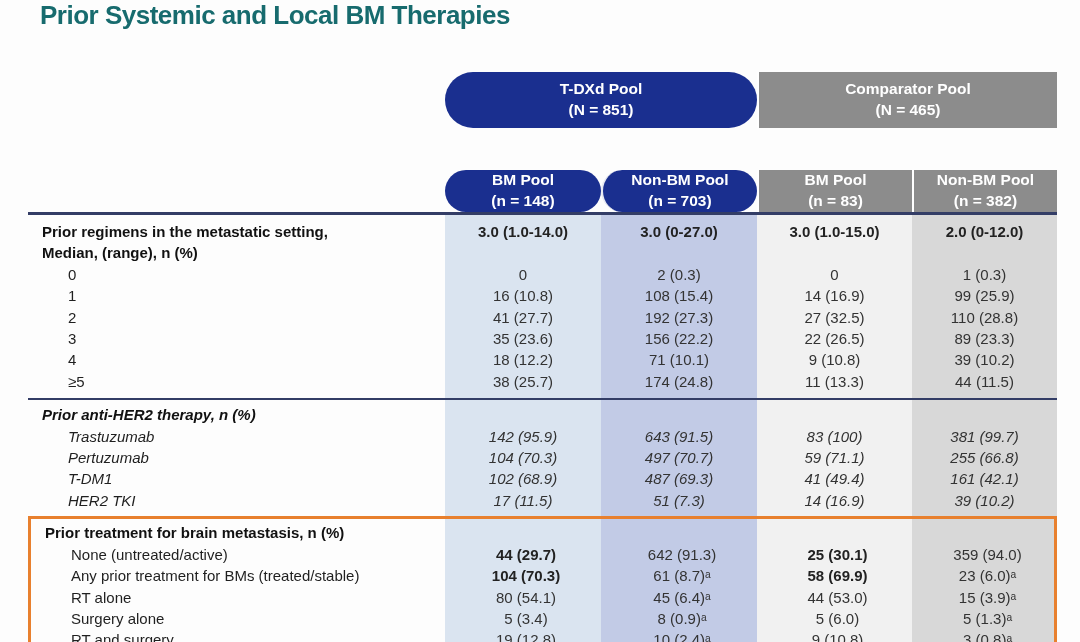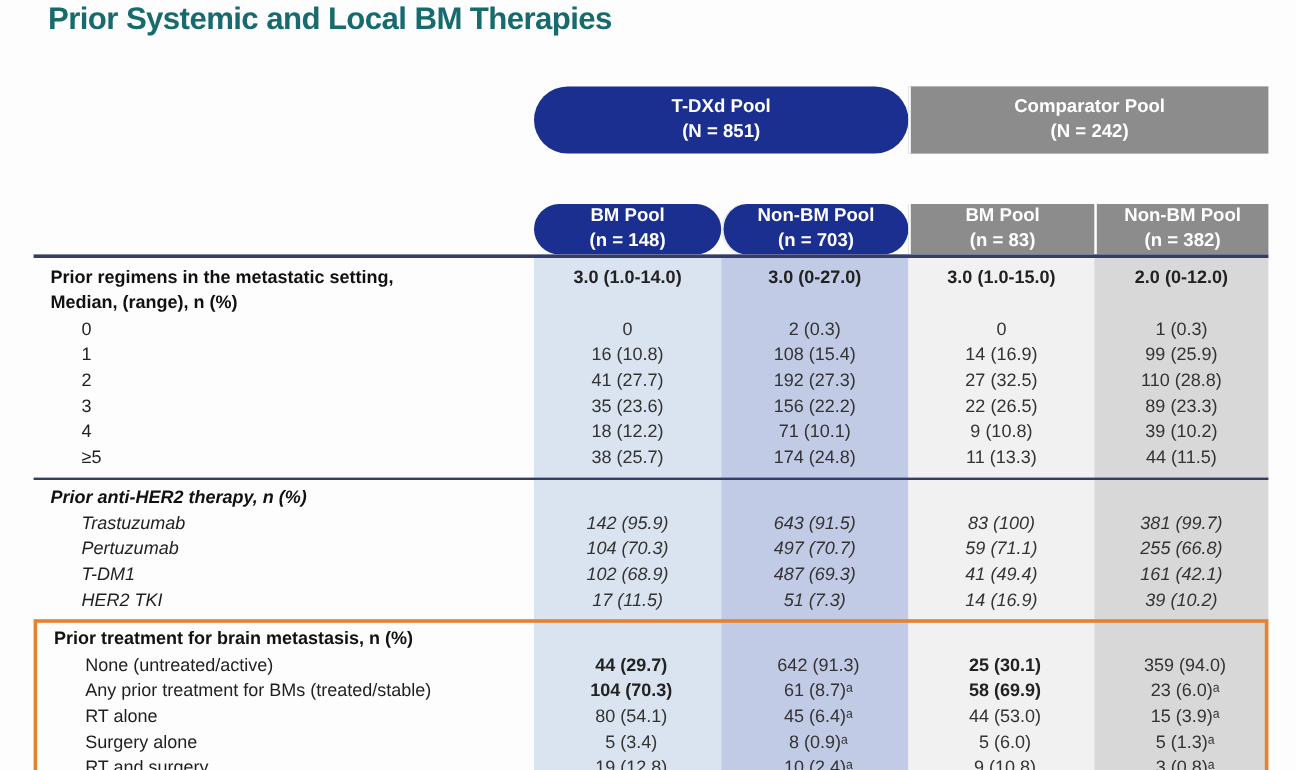--- a/index.html
+++ b/index.html
@@ -103,21 +103,21 @@
   <div class="tbl">
 
     <div class="hrow hrow1">
       <div></div>
       <div class="hcell blue span2a">
         <span>T-DXd Pool</span>
         <span>(N = 851)</span>
       </div>
       <div class="hcell gray span2b">
         <span>Comparator Pool</span>
-        <span>(N = 242)</span>
+        <span>(N = 465)</span>
       </div>
     </div>
 
     <div class="hrow hrow2">
       <div></div>
       <div class="hcell blue c2">
         <span>BM Pool</span>
         <span>(n = 148)</span>
       </div>
       <div class="hcell blue c3">

